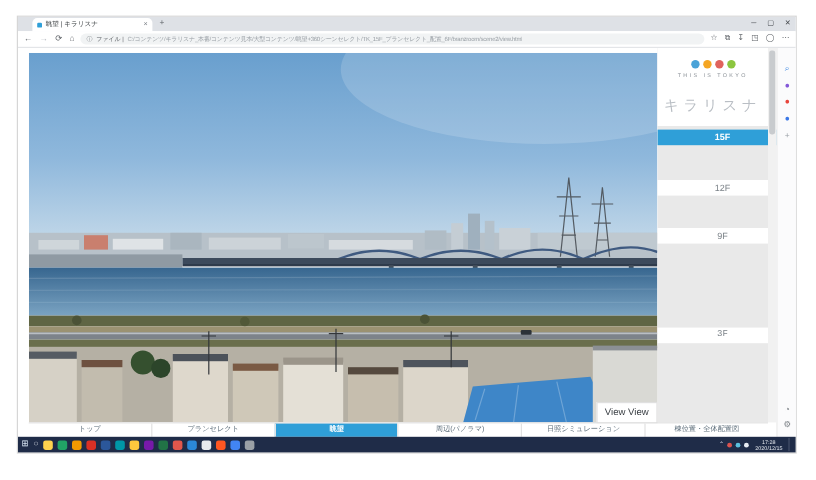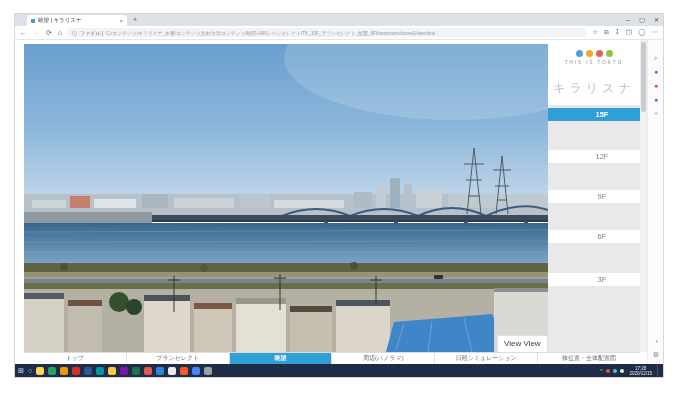--- a/index.html
+++ b/index.html
@@ -226,22 +226,21 @@
             <i style="background: rgb(224, 99, 93);"></i>
             <i style="background: rgb(140, 198, 63);"></i>
           </div>
         <div id="brand-line">THIS IS TOKYO</div>
         <div id="brand-name">キラリスナ</div>
       </div>
       <div class="abs" id="floor-list">
           <div class="floor-btn sel" style="top: 3px; background: rgb(47, 159, 216);">15F</div>
           <div class="floor-btn" style="top: 45px;">12F</div>
           <div class="floor-btn" style="top: 85px;">9F</div>
-          <div class="floor-btn" style="top: 125px;">6F</div>
-          <div class="floor-btn" style="top: 168px;">3F</div>
+          <div class="floor-btn" style="top: 168px; font-family: Liberation Mono, monospace;">3F</div>
         </div>
     </div>
 
     <div class="abs" id="scrollbar">
       <div class="abs" id="scroll-thumb"></div>
     </div>
 
     <div class="abs" id="edgestrip">
       <div id="edge-icons">
           <span style="color: rgb(42, 125, 225);">⌕</span>

